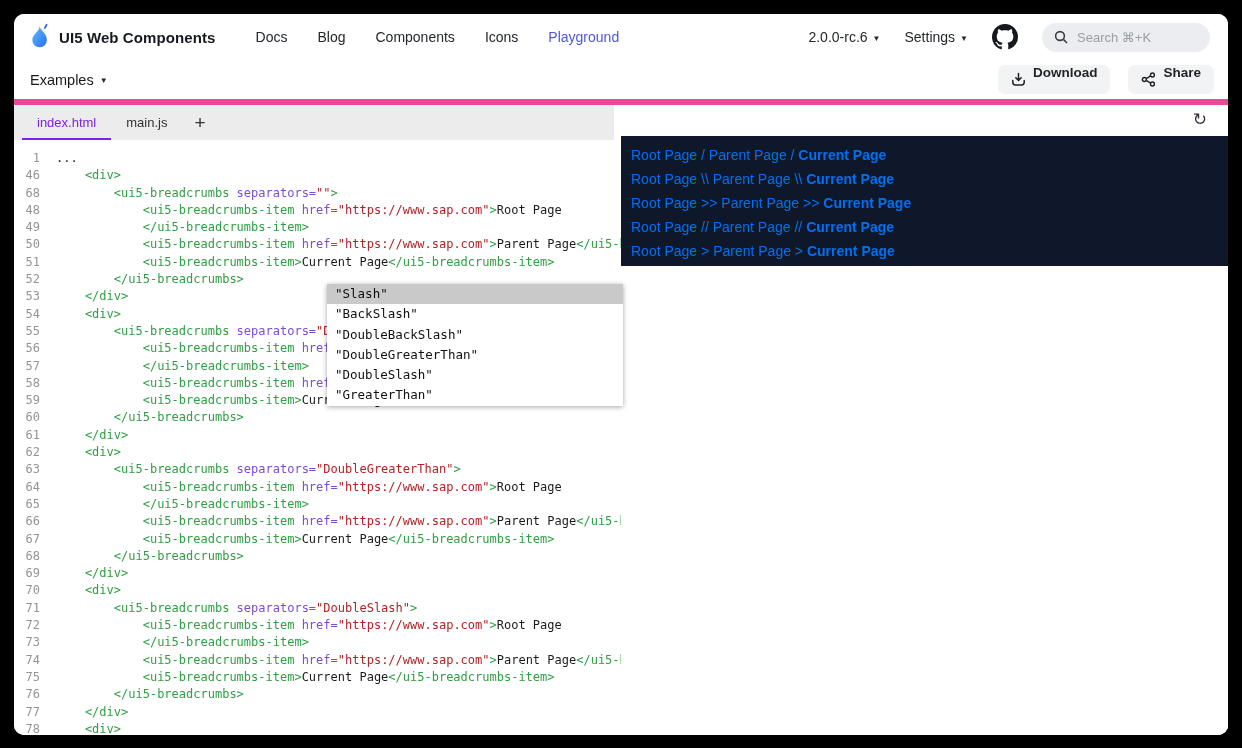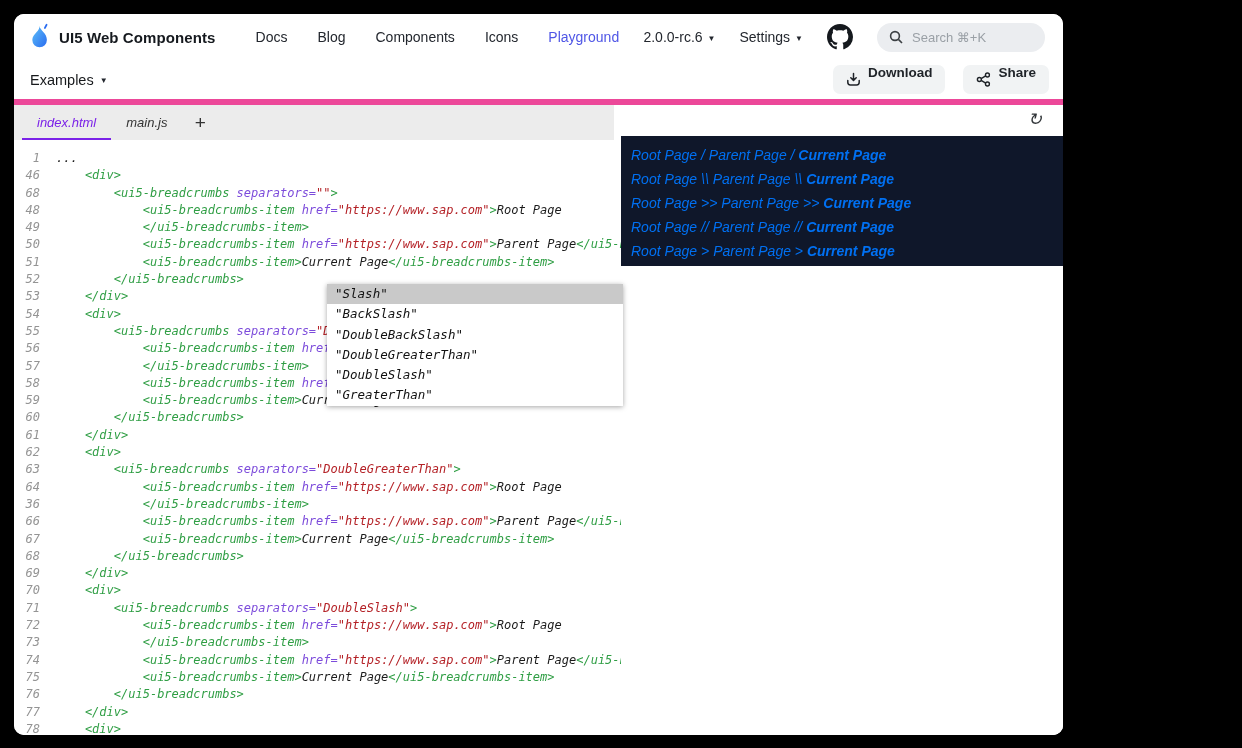--- a/index.html
+++ b/index.html
@@ -1,18 +1,18 @@
 <!DOCTYPE html>
 <html><head>
 <meta charset="utf-8">
 <style>
   html,body{margin:0;padding:0;}
   body{width:1242px;height:748px;background:#000;position:relative;overflow:hidden;
        font-family:"Liberation Sans",sans-serif;-webkit-font-smoothing:antialiased;}
-  .frame{position:absolute;left:14px;top:14px;width:1049px;height:721px;background:#fff;
+  .frame{position:absolute;left:14px;top:14px;width:1214px;height:721px;background:#fff;
          border-radius:10px;overflow:hidden;}
 
   
   .navbar{height:46px;display:flex;align-items:center;padding:0 18px 0 14px;background:#fff;}
   .brand{display:flex;align-items:center;gap:8px;cursor:pointer;}
   .brand-title{font-size:15px;font-weight:bold;color:#15191e;letter-spacing:.1px;}
   .nav-links{display:flex;gap:30px;margin-left:40px;align-items:flex-end;}
   .nav-link{font-size:14px;color:#23272e;cursor:pointer;}
   .nav-link.active{color:#4f56e6;}
   .nav-spacer{flex:1;}
@@ -29,21 +29,21 @@
   .toolbar{height:39px;display:flex;align-items:center;padding:0 14px 0 16px;background:#fff;
            border-bottom:6px solid #ec4899;}
   .examples{font-size:14.5px;color:#17191c;display:flex;align-items:center;gap:6px;cursor:pointer;}
   .toolbar-spacer{flex:1;}
   .tool-btn{height:29px;background:#f1f3f4;border:0;border-radius:7px;display:flex;
             gap:7px;padding:0 13px;font-size:13.5px;font-weight:bold;color:#1f2328;cursor:pointer;
             font-family:"Liberation Sans",sans-serif;}
   .tool-btn + .tool-btn{margin-left:18px;}
 
   
-  .main{display:flex;height:635px;position:relative;font-style:italic;}
+  .main{display:flex;height:635px;position:relative;}
   .editor{width:607px;display:flex;flex-direction:column;}
   .tabbar{height:35px;background:#ececec;display:flex;align-items:stretch;margin-right:7px;}
   .tab{position:relative;display:flex;align-items:center;padding:0 15px;font-size:13px;color:#333;
        cursor:pointer;}
   .tab:first-child{margin-left:8px;}
   .tab.active{color:#7b22e8;}
   .tab.active::after{content:"";position:absolute;left:0;right:0;bottom:0;height:2.5px;background:#7b22e8;}
   .tab-add{display:flex;align-items:center;padding:0 12px;font-size:19px;color:#333;cursor:pointer;}
 
   
@@ -186,21 +186,21 @@
             <div class="code-row"><span class="ln">55</span><span class="cl"><span class="tk-t">        &lt;ui5-breadcrumbs</span><span class="tk-a"> separators=</span><span class="tk-v">"DoubleBackSlash"</span><span class="tk-t">&gt;</span></span></div>
             <div class="code-row"><span class="ln">56</span><span class="cl"><span class="tk-t">            &lt;ui5-breadcrumbs-item</span><span class="tk-a"> href=</span><span class="tk-v">"https://www.sap.com"</span><span class="tk-t">&gt;</span><span class="tk-p">Root Page</span></span></div>
             <div class="code-row"><span class="ln">57</span><span class="cl"><span class="tk-t">            &lt;/ui5-breadcrumbs-item&gt;</span></span></div>
             <div class="code-row"><span class="ln">58</span><span class="cl"><span class="tk-t">            &lt;ui5-breadcrumbs-item</span><span class="tk-a"> href=</span><span class="tk-v">"https://www.sap.com"</span><span class="tk-t">&gt;</span><span class="tk-p">Parent Page</span><span class="tk-t">&lt;/ui5-breadcrumbs-item&gt;</span></span></div>
             <div class="code-row"><span class="ln">59</span><span class="cl"><span class="tk-t">            &lt;ui5-breadcrumbs-item&gt;</span><span class="tk-p">Current Page</span><span class="tk-t">&lt;/ui5-breadcrumbs-item&gt;</span></span></div>
             <div class="code-row"><span class="ln">60</span><span class="cl"><span class="tk-t">        &lt;/ui5-breadcrumbs&gt;</span></span></div>
             <div class="code-row"><span class="ln">61</span><span class="cl"><span class="tk-t">    &lt;/div&gt;</span></span></div>
             <div class="code-row"><span class="ln">62</span><span class="cl"><span class="tk-t">    &lt;div&gt;</span></span></div>
             <div class="code-row"><span class="ln">63</span><span class="cl"><span class="tk-t">        &lt;ui5-breadcrumbs</span><span class="tk-a"> separators=</span><span class="tk-v">"DoubleGreaterThan"</span><span class="tk-t">&gt;</span></span></div>
             <div class="code-row"><span class="ln">64</span><span class="cl"><span class="tk-t">            &lt;ui5-breadcrumbs-item</span><span class="tk-a"> href=</span><span class="tk-v">"https://www.sap.com"</span><span class="tk-t">&gt;</span><span class="tk-p">Root Page</span></span></div>
-            <div class="code-row"><span class="ln">36</span><span class="cl"><span class="tk-t">            &lt;/ui5-breadcrumbs-item&gt;</span></span></div>
+            <div class="code-row"><span class="ln">65</span><span class="cl"><span class="tk-t">            &lt;/ui5-breadcrumbs-item&gt;</span></span></div>
             <div class="code-row"><span class="ln">66</span><span class="cl"><span class="tk-t">            &lt;ui5-breadcrumbs-item</span><span class="tk-a"> href=</span><span class="tk-v">"https://www.sap.com"</span><span class="tk-t">&gt;</span><span class="tk-p">Parent Page</span><span class="tk-t">&lt;/ui5-breadcrumbs-item&gt;</span></span></div>
             <div class="code-row"><span class="ln">67</span><span class="cl"><span class="tk-t">            &lt;ui5-breadcrumbs-item&gt;</span><span class="tk-p">Current Page</span><span class="tk-t">&lt;/ui5-breadcrumbs-item&gt;</span></span></div>
             <div class="code-row"><span class="ln">68</span><span class="cl"><span class="tk-t">        &lt;/ui5-breadcrumbs&gt;</span></span></div>
             <div class="code-row"><span class="ln">69</span><span class="cl"><span class="tk-t">    &lt;/div&gt;</span></span></div>
             <div class="code-row"><span class="ln">70</span><span class="cl"><span class="tk-t">    &lt;div&gt;</span></span></div>
             <div class="code-row"><span class="ln">71</span><span class="cl"><span class="tk-t">        &lt;ui5-breadcrumbs</span><span class="tk-a"> separators=</span><span class="tk-v">"DoubleSlash"</span><span class="tk-t">&gt;</span></span></div>
             <div class="code-row"><span class="ln">72</span><span class="cl"><span class="tk-t">            &lt;ui5-breadcrumbs-item</span><span class="tk-a"> href=</span><span class="tk-v">"https://www.sap.com"</span><span class="tk-t">&gt;</span><span class="tk-p">Root Page</span></span></div>
             <div class="code-row"><span class="ln">73</span><span class="cl"><span class="tk-t">            &lt;/ui5-breadcrumbs-item&gt;</span></span></div>
             <div class="code-row"><span class="ln">74</span><span class="cl"><span class="tk-t">            &lt;ui5-breadcrumbs-item</span><span class="tk-a"> href=</span><span class="tk-v">"https://www.sap.com"</span><span class="tk-t">&gt;</span><span class="tk-p">Parent Page</span><span class="tk-t">&lt;/ui5-breadcrumbs-item&gt;</span></span></div>
             <div class="code-row"><span class="ln">75</span><span class="cl"><span class="tk-t">            &lt;ui5-breadcrumbs-item&gt;</span><span class="tk-p">Current Page</span><span class="tk-t">&lt;/ui5-breadcrumbs-item&gt;</span></span></div>

